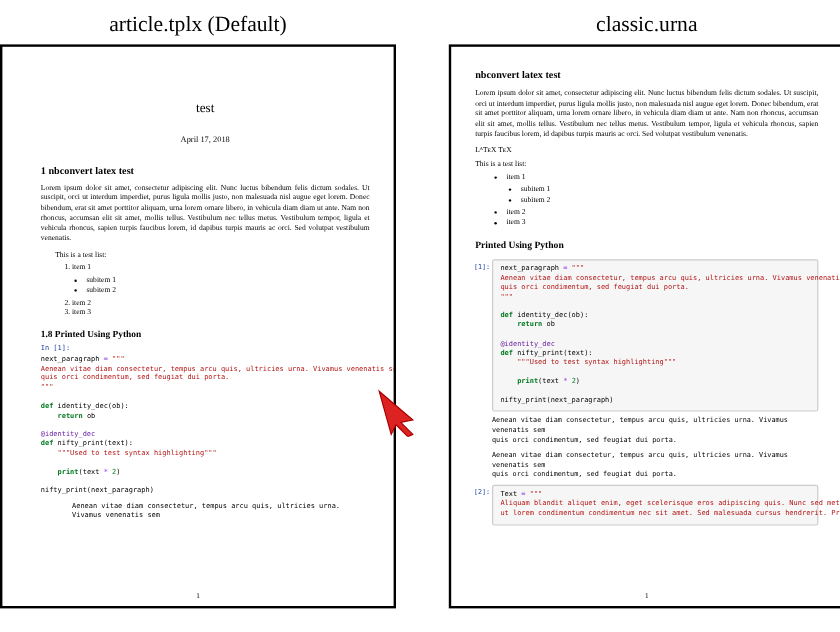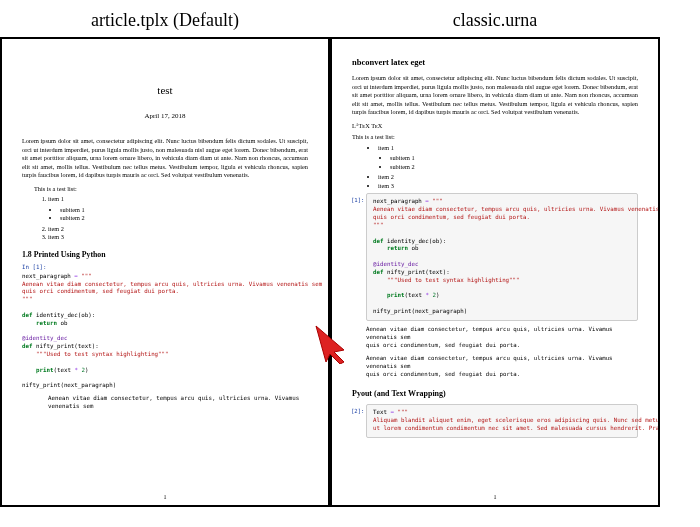--- a/index.html
+++ b/index.html
@@ -8,20 +8,21 @@
     height: 527px;
     background: #fff;
     font-family: Georgia, "Times New Roman", serif;
     overflow: hidden;
     position: relative;
   }
   .panes {
     display: flex;
     width: 578px;
     height: 527px;
+    gap: 44px;
   }
   .pane {
     flex: 1 1 50%;
     display: flex;
     flex-direction: column;
     align-items: center;
   }
   .pane-title {
     font-size: 18px;
     font-weight: 400;
@@ -29,21 +30,21 @@
     padding: 10px 0 6px 0;
     font-family: Georgia, serif;
   }
   .page {
     width: 330px;
     height: 470px;
     border: 2px solid #000;
     background: #fff;
     position: relative;
     overflow: hidden;
-    padding: 14px 20px 10px 20px;
+    padding: 14px 20px 10px 32px;
     font-size: 6.3px;
     line-height: 1.35;
     color: #000;
   }
   .page-article .title {
     text-align: center;
     font-size: 11px;
     margin-top: 30px;
   }
   .page-article .date {
@@ -156,20 +157,21 @@
 </head>
 <body>
 
 <div class="panes">
 
   <div class="pane">
     <div class="pane-title">article.tplx (Default)</div>
     <div class="page page-article">
       <div class="title">test</div>
       <div class="date">April 17, 2018</div>
+      <div class="h1">1   nbconvert latex test</div>
       <div class="para">Lorem ipsum dolor sit amet, consectetur adipiscing elit. Nunc luctus bibendum felis dictum sodales. Ut suscipit, orci ut interdum imperdiet, purus ligula mollis justo, non malesuada nisl augue eget lorem. Donec bibendum, erat sit amet porttitor aliquam, urna lorem ornare libero, in vehicula diam diam ut ante. Nam non rhoncus, accumsan elit sit amet, mollis tellus. Vestibulum nec tellus metus. Vestibulum tempor, ligula et vehicula rhoncus, sapien turpis faucibus lorem, id dapibus turpis mauris ac orci. Sed volutpat vestibulum venenatis.</div>
       <div class="indent-1">This is a test list:</div>
       <ol class="numlist indent-2">
         <li>item 1</li>
       </ol>
       <ul class="blist" style="padding-left:38px">
         <li>subitem 1</li>
         <li>subitem 2</li>
       </ul>
       <ol class="numlist indent-2" start="2">
@@ -196,36 +198,37 @@
 <span>nifty_print(next_paragraph)</span></span>
       </div>
       <div class="codeout">Aenean vitae diam consectetur, tempus arcu quis, ultricies urna. Vivamus venenatis sem</div>
       <div class="page-num">1</div>
     </div>
   </div>
 
   <div class="pane">
     <div class="pane-title">classic.urna</div>
     <div class="page page-classic">
-      <div class="h1c">nbconvert latex eget</div>
+      <div class="h1c">nbconvert latex test</div>
       <div class="para">Lorem ipsum dolor sit amet, consectetur adipiscing elit. Nunc luctus bibendum felis dictum sodales. Ut suscipit, orci ut interdum imperdiet, purus ligula mollis justo, non malesuada nisl augue eget lorem. Donec bibendum, erat sit amet porttitor aliquam, urna lorem ornare libero, in vehicula diam diam ut ante. Nam non rhoncus, accumsan elit sit amet, mollis tellus. Vestibulum nec tellus metus. Vestibulum tempor, ligula et vehicula rhoncus, sapien turpis faucibus lorem, id dapibus turpis mauris ac orci. Sed volutpat vestibulum venenatis.</div>
       <div style="margin:3px 0">LᴬTᴇX TᴇX</div>
       <div>This is a test list:</div>
       <ul class="blist indent-2">
         <li>item 1</li>
       </ul>
       <ul class="blist" style="padding-left:38px">
         <li>subitem 1</li>
         <li>subitem 2</li>
       </ul>
       <ul class="blist indent-2">
         <li>item 2</li>
         <li>item 3</li>
       </ul>
 
+      <div class="h2c">Printed Using Python</div>
 
       <div class="codecell">
         <span class="codecell-prompt">[1]:</span>
 <span class="code"><span>next_paragraph </span><span class="op">=</span><span class="str"> """</span>
 <span class="str">Aenean vitae diam consectetur, tempus arcu quis, ultricies urna. Vivamus venenatis sem</span>
 <span class="str">quis orci condimentum, sed feugiat dui porta.</span>
 <span class="str">"""</span>
 
 <span class="kw">def</span><span> identity_dec(ob):</span>
 <span class="kw">    return</span><span> ob</span>
@@ -237,21 +240,20 @@
 <span class="kw">    print</span><span>(text </span><span class="op">*</span><span> </span><span class="num">2</span><span>)</span>
 
 <span>nifty_print(next_paragraph)</span></span>
       </div>
 
       <div class="outtext">Aenean vitae diam consectetur, tempus arcu quis, ultricies urna. Vivamus venenatis sem
 quis orci condimentum, sed feugiat dui porta.</div>
       <div class="outtext">Aenean vitae diam consectetur, tempus arcu quis, ultricies urna. Vivamus venenatis sem
 quis orci condimentum, sed feugiat dui porta.</div>
 
-      <div class="h2c">Pyout (and Text Wrapping)</div>
 
       <div class="codecell">
         <span class="codecell-prompt">[2]:</span>
 <span class="code"><span>Text </span><span class="op">=</span><span class="str"> """</span>
 <span class="str">Aliquam blandit aliquet enim, eget scelerisque eros adipiscing quis. Nunc sed metus</span>
 <span class="str">ut lorem condimentum condimentum nec sit amet. Sed malesuada cursus hendrerit. Praesent</span></span>
       </div>
 
       <div class="page-num">1</div>
     </div>

